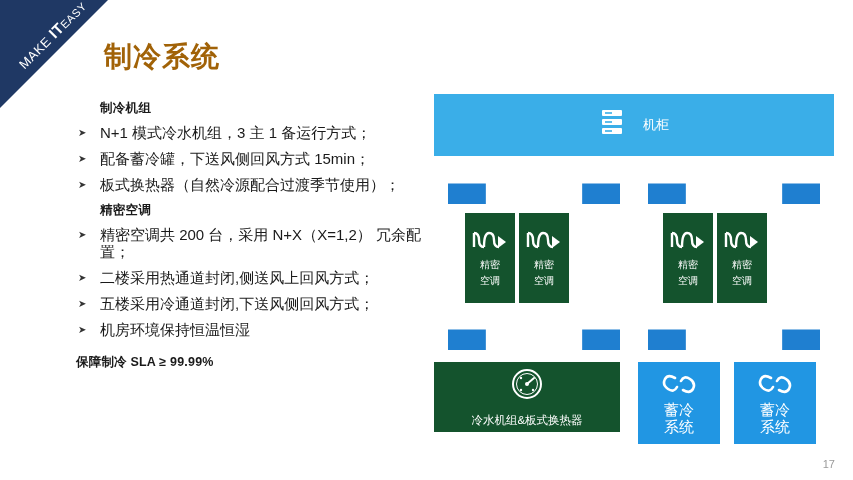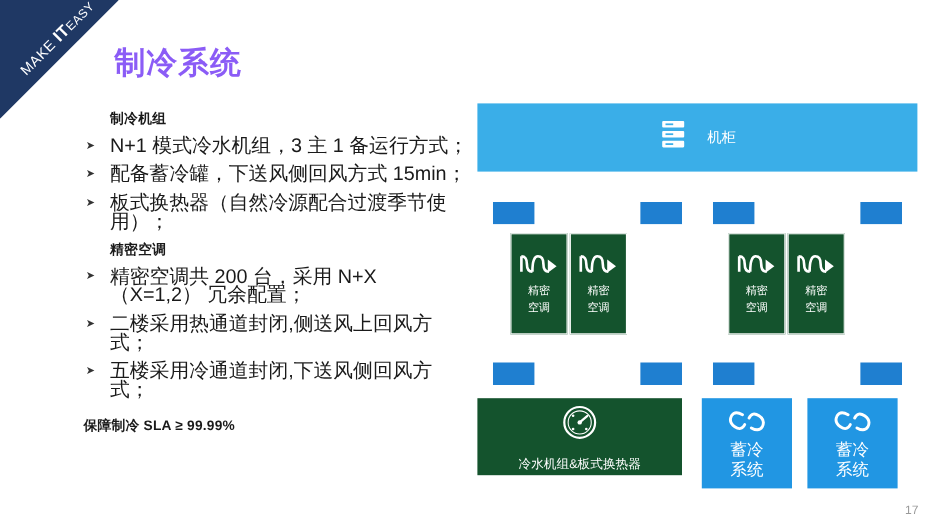--- a/index.html
+++ b/index.html
@@ -50,21 +50,21 @@
     font-size: 11px;
   }
 
   
   .slide-title {
     position: absolute;
     left: 104px;
     top: 38px;
     font-size: 28px;
     font-weight: 700;
-    color: #8b5cf6;
+    color: #a16207;
     letter-spacing: 1px;
   }
 
   
   .left-col {
     position: absolute;
     left: 76px;
     top: 100px;
     width: 350px;
     color: #1a1a1a;
@@ -78,21 +78,21 @@
   .grp-head.second {
     margin-top: 9px;
   }
   ul.bullets {
     list-style: none;
     margin: 0;
     padding: 0;
   }
   ul.bullets li {
     position: relative;
-    font-size: 18px;
+    font-size: 15px;
     line-height: 17px;
     margin-bottom: 9px;
     padding-left: 24px;
     color: #1a1a1a;
   }
   ul.bullets li::before {
     content: "\27A4";
     position: absolute;
     left: 2px;
     top: 0px;
@@ -214,20 +214,21 @@
   <ul class="bullets">
     <li>N+1 模式冷水机组，3 主 1 备运行方式；</li>
     <li>配备蓄冷罐，下送风侧回风方式 15min；</li>
     <li>板式换热器（自然冷源配合过渡季节使用）；</li>
   </ul>
   <div class="grp-head second">精密空调</div>
   <ul class="bullets">
     <li>精密空调共 200 台，采用 N+X（X=1,2） 冗余配置；</li>
     <li>二楼采用热通道封闭,侧送风上回风方式；</li>
     <li>五楼采用冷通道封闭,下送风侧回风方式；</li>
+    <li>机房环境保持恒温恒湿</li>
   </ul>
   <div class="sla">保障制冷 SLA ≥ 99.99%</div>
 </div>
 
 <div class="diagram">
 
   <div class="box cabinet">
     <span>
       <svg width="26" height="30" viewBox="0 0 26 30">
         <rect x="3" y="2" width="20" height="6" rx="1" fill="#ffffff"></rect>

